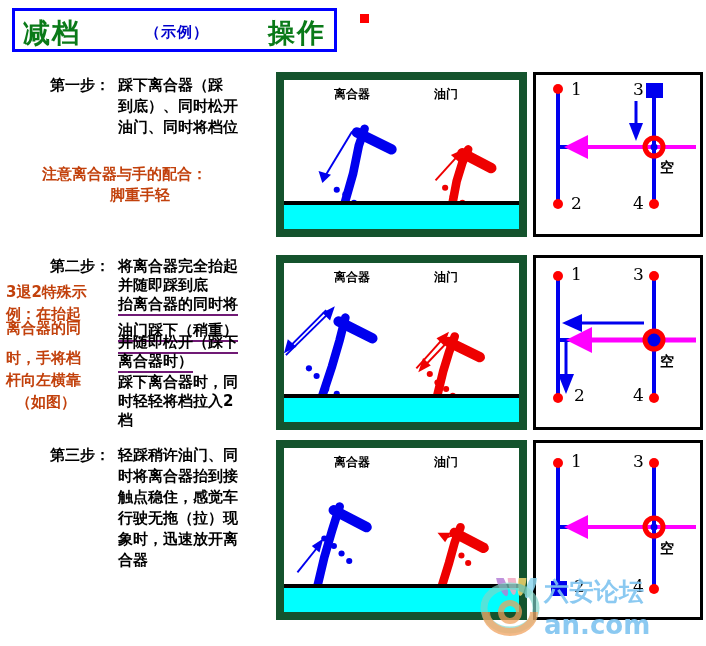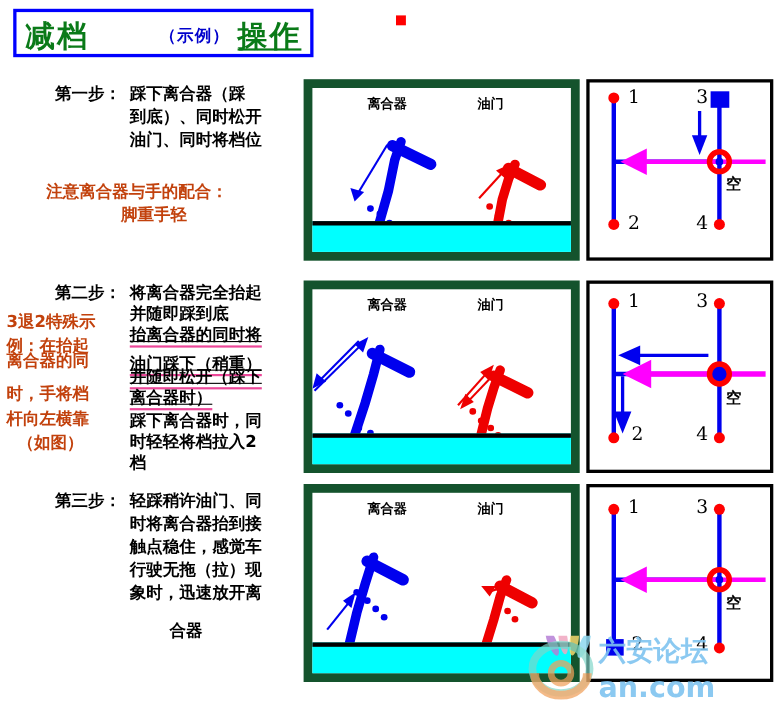--- a/index.html
+++ b/index.html
@@ -5,31 +5,31 @@
   html,body{margin:0;padding:0;background:#ffffff;}
   body{
     width:706px;height:646px;position:relative;overflow:hidden;
     font-family:"DejaVu Sans","Liberation Sans",sans-serif;
     color:#000;
   }
   .abs{position:absolute;}
 
   
   #header-title-box{
-    left:12px;top:8px;width:273px;height:44px;
+    left:12px;top:8px;width:325px;height:44px;
     border:3px solid #0000ff;box-sizing:border-box;
     background:#fff;
   }
   .title-cn{
     position:absolute;color:#0a7a18;font-weight:bold;
     font-family:"DejaVu Sans","Liberation Sans",sans-serif;
     font-size:27px;letter-spacing:2px;
   }
   #title-left{left:8px;top:4px;}
-  #title-right{right:8px;top:4px;text-decoration:underline;}
+  #title-right{right:8px;top:4px;}
   #title-mid{
     position:absolute;left:130px;top:12px;color:#0000cc;
     font-size:15px;font-weight:bold;letter-spacing:1px;
   }
   #header-note{
     left:360px;top:6px;width:340px;color:#ff0000;
     font-size:17px;font-weight:bold;line-height:24px;
   }
   #header-bullet{
     left:360px;top:14px;width:9px;height:9px;background:#ff0000;
@@ -43,21 +43,21 @@
 
   
   .step-col{position:absolute;left:0;top:0;width:272px;height:100%;}
   .step-line{
     position:absolute;white-space:nowrap;font-size:15px;font-weight:bold;
     color:#000;letter-spacing:0px;
   }
   .step-label{left:50px;}
   .step-body{left:118px;}
   .red{color:#c2410c;}
-  .uline{border-bottom:2px solid #ec4899;padding-bottom:0px;text-decoration:underline;}
+  .uline{border-bottom:2px solid #701a75;padding-bottom:0px;}
 
   
   .pedal-panel{
     position:absolute;left:276px;width:251px;height:100%;
     border:8px solid #14532d;box-sizing:border-box;background:#fff;
   }
   .pedal-caption{
     position:absolute;top:6px;font-size:12px;font-weight:bold;color:#000;
   }
   .cap-clutch{left:50px;}
@@ -270,21 +270,21 @@
 </div>
 
 <div class="row" id="row-3">
   <div class="step-col">
     <div class="step-line step-label" style="top:6px;text-align:right;">第三步：</div>
     <div class="step-line step-body" style="top:6px;">轻踩稍许油门、同</div>
     <div class="step-line step-body" style="top:27px;">时将离合器抬到接</div>
     <div class="step-line step-body" style="top:48px;">触点稳住，感觉车</div>
     <div class="step-line step-body" style="top:69px;">行驶无拖（拉）现</div>
     <div class="step-line step-body" style="top:90px;">象时，迅速放开离</div>
-    <div class="step-line step-body" style="top:124px;margin-left:36px;">合器</div>
+    <div class="step-line step-body" style="top:111px;">合器</div>
   </div>
 
   <div class="pedal-panel">
     <span class="pedal-caption cap-clutch">离合器</span>
     <span class="pedal-caption cap-gas">油门</span>
     <svg class="pedal-svg" viewBox="0 0 245 174" preserveAspectRatio="none">
       <g>
         <path d="M35 146 L42 116 L50 88 L58 62" stroke="#0000ee" stroke-width="9" fill="none" stroke-linecap="round"></path>
         <path d="M52 66 L86 84" stroke="#0000ee" stroke-width="11" fill="none" stroke-linecap="round"></path>
         <circle cx="42" cy="96" r="3.2" fill="#0000ee"></circle>

